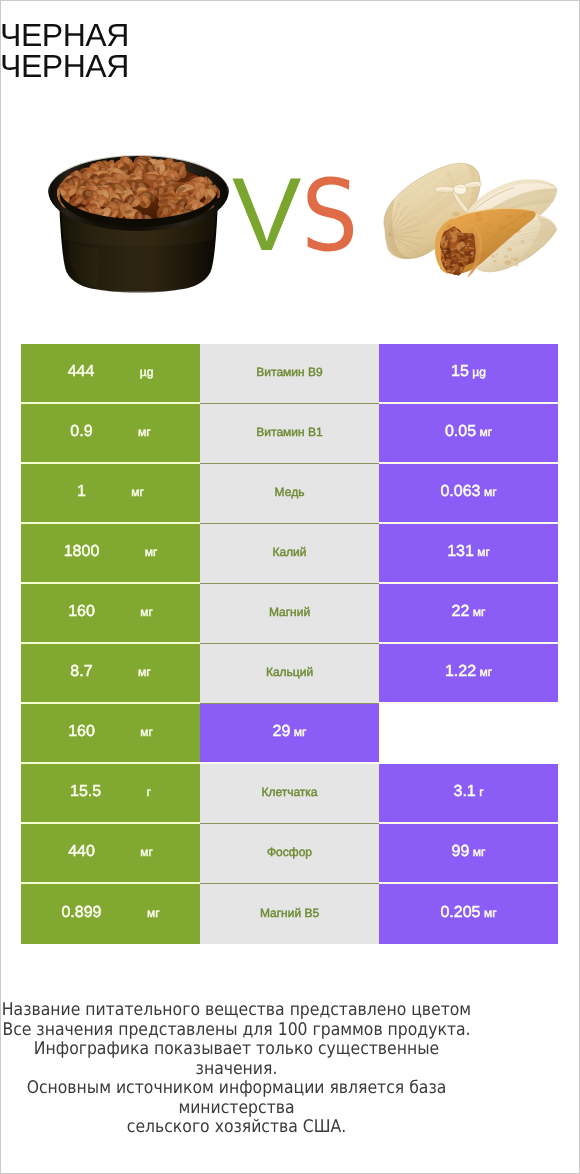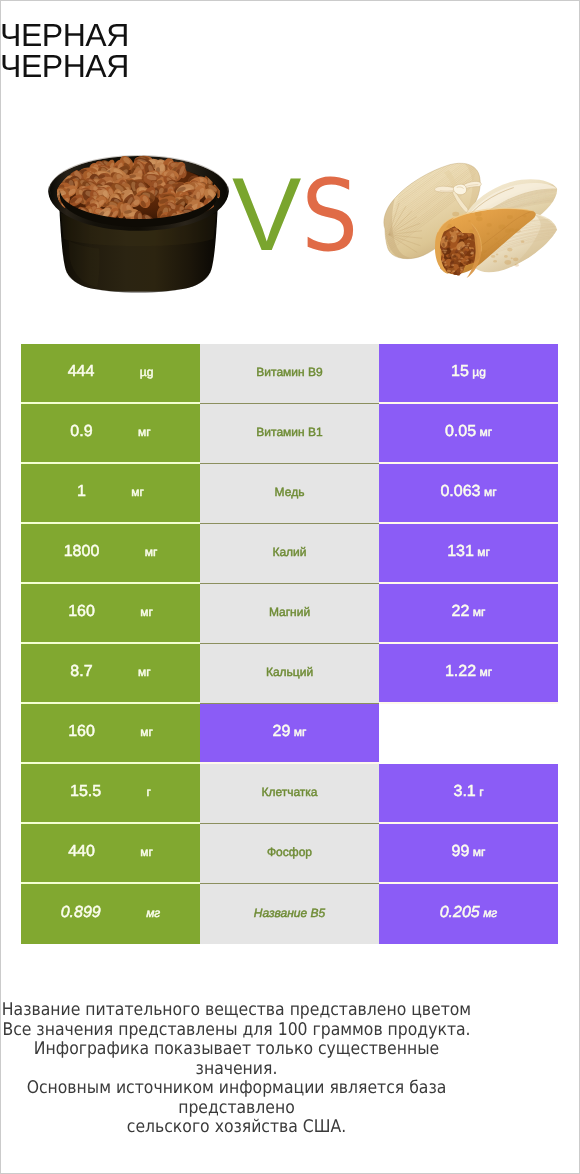--- a/index.html
+++ b/index.html
@@ -28,21 +28,21 @@
   #nutrition-table{position:absolute;left:21px;top:344px;width:537px;}
   .row{display:flex;height:60px;}
   .cell{display:flex;align-items:center;justify-content:center;box-sizing:border-box;width:179px;
         white-space:nowrap;line-height:1;padding-bottom:3px;}
   .cell > span,.title .tline,.fline,.vs span{will-change:opacity;}
   .cell .num{font-size:16px;font-weight:400;-webkit-text-stroke:0.5px #fbfdee;}
   .cell .unit{font-size:12px;font-weight:400;margin-left:3.4px;-webkit-text-stroke:0.45px #fbfdee;}
   .cL{background:#81a830;color:#fbfdee;border-bottom:2.6px solid #f4ffd0;gap:42px;}
   .cM{background:#e5e5e5;color:#6f8c36;font-size:12px;font-weight:400;-webkit-text-stroke:0.45px #6f8c36;border-bottom:1.2px solid #8b8f5e;}
   .cR{background:#8b5cf6;color:#fbfdee;border-bottom:2.6px solid #fff8ec;}
-  .row:last-child .cell{border-bottom:none;font-style:italic;}
+  .row:last-child .cell{border-bottom:none;}
 
   #footer{position:absolute;left:0;top:1001px;width:473px;text-align:center;}
   .fline{font-family:"DejaVu Sans Condensed","DejaVu Sans",sans-serif;font-size:17.4px;line-height:19.5px;color:#3a3a3a;font-weight:400;}
 </style>
 </head>
 <body>
 
 <div class="page">
 
   <div id="page-border"></div>
@@ -761,30 +761,30 @@
           <span class="num">99</span>
           <span class="unit">мг</span>
         </div>
       </div>
       <div class="row">
         <div class="cell cL">
           <span class="num">0.899</span>
           <span class="unit">мг</span>
         </div>
         <div class="cell cM">
-          <span>Название B5</span>
+          <span>Магний B5</span>
         </div>
         <div class="cell cR">
           <span class="num">0.205</span>
           <span class="unit">мг</span>
         </div>
       </div>
   </div>
 
   <div id="footer">
     <div class="fline">Название питательного вещества представлено цветом</div>
     <div class="fline">Все значения представлены для 100 граммов продукта.</div>
     <div class="fline">Инфографика показывает только существенные значения.</div>
-    <div class="fline">Основным источником информации является база представлено</div>
+    <div class="fline">Основным источником информации является база министерства</div>
     <div class="fline">сельского хозяйства США.</div>
   </div>
 
 </div>
 
 </body></html>

